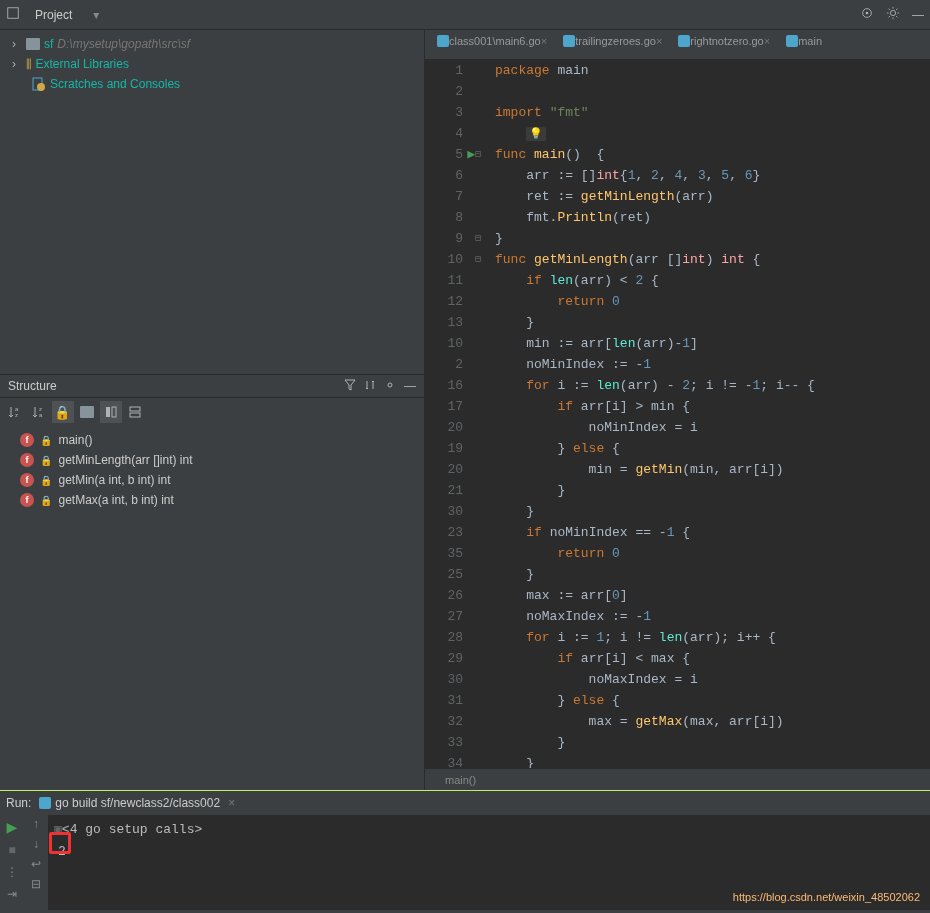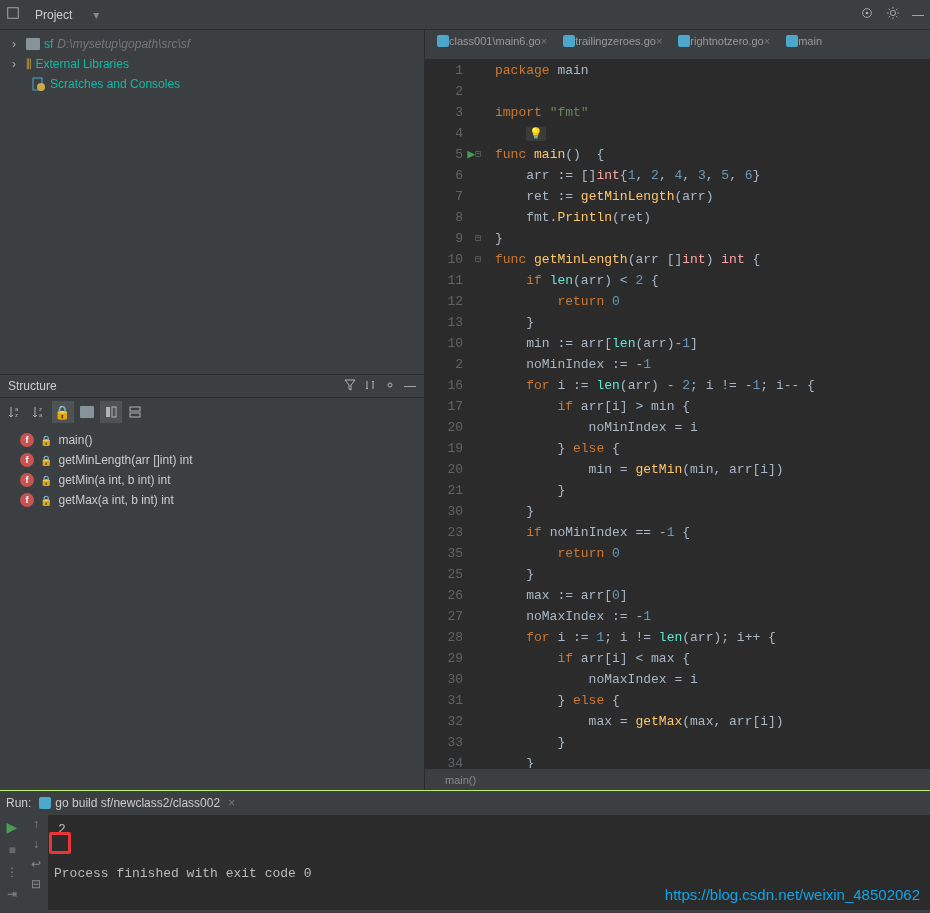--- a/index.html
+++ b/index.html
@@ -61,21 +61,21 @@
 .run-config { color:#ccc; display:flex; align-items:center; gap:4px; }
 .run-config .go-icon { width:12px; height:12px; background:#4da7cc; border-radius:2px; display:inline-block; }
 .run-body { display:flex; height:95px; }
 .run-toolbar { width:24px; background:#3c3f41; display:flex; flex-direction:column; align-items:center; gap:8px; padding-top:4px; }
 .run-play { color:#499c54; font-size:14px; cursor:pointer; }
 .run-stop { color:#666; font-size:12px; }
 .run-nav { width:24px; background:#3c3f41; display:flex; flex-direction:column; align-items:center; gap:6px; padding-top:2px; color:#888; }
 .console { flex:1; background:#2b2b2b; font-family:"Consolas","Courier New",monospace; font-size:13px; color:#bbb; padding:4px 6px; line-height:22px; position:relative; }
 .console-stamp { color:#666; }
 .red-box.out-hl { left:1px; top:17px; width:22px; height:22px; border:3px solid #ed3333; border-radius:2px; }
-.watermark { position:absolute; right:10px; bottom:10px; color:#0ea5e9; font-size:15px; font-family:Arial; }
+.watermark { position:absolute; right:10px; bottom:10px; color:#fdba74; font-size:11px; font-family:Arial; }
 </style>
 </head>
 <body>
 
 <div class="top-bar">
   <div class="tb-left">
     <span><svg class="svg-icon" width="14" height="14" viewBox="0 0 16 16">
           <rect x="2" y="2" width="12" height="12" fill="none" stroke="#afb1b3"></rect>
         </svg></span>
     <span class="tb-title">Project</span>
@@ -311,21 +311,21 @@
       <span style="color:#888">⋮</span>
       <span style="color:#888">⇥</span>
     </div>
     <div class="run-nav">
       <span>↑</span>
       <span>↓</span>
       <span>↩</span>
       <span>⊟</span>
     </div>
     <div class="console">
+      <div><span class="console-stamp">▣</span><span>&lt;4 go setup calls&gt;</span></div>
       <div style="padding-left:4px">2</div>
       <div style="height:22px"></div>
-      <div>Process finished with exit code 0</div>
       <div class="red-box out-hl"></div>
     </div>
   </div>
 </div>
 
 <div class="watermark">https://blog.csdn.net/weixin_48502062</div>
 
 </body></html>

